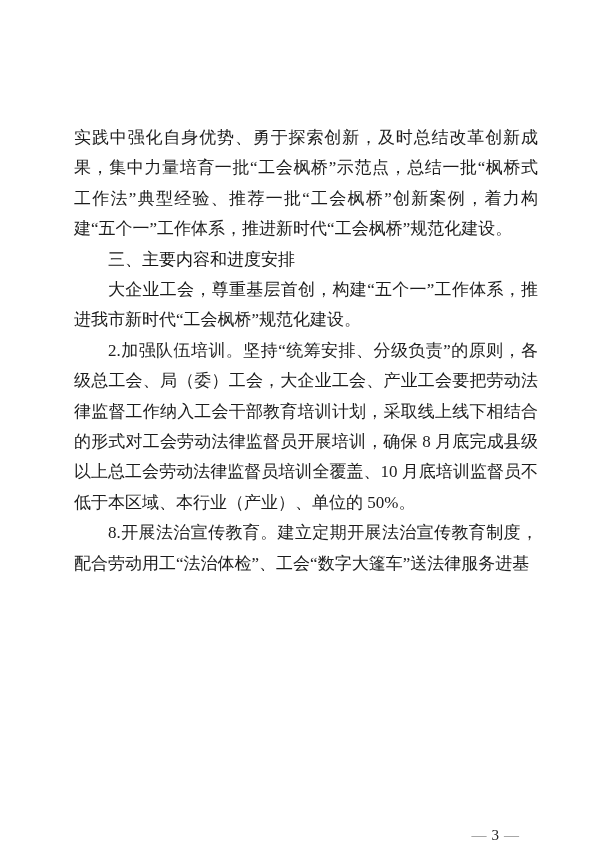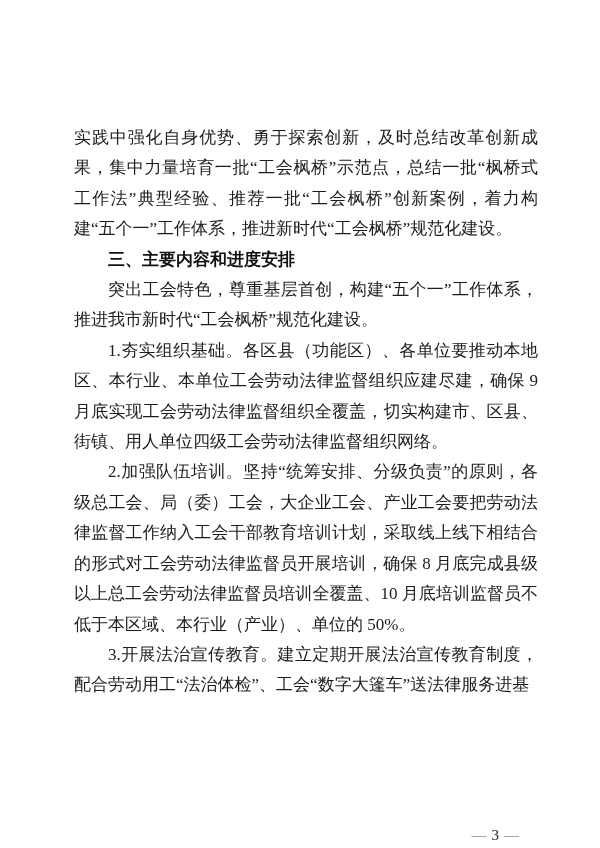--- a/index.html
+++ b/index.html
@@ -30,21 +30,21 @@
     text-align: justify;
     color: #1c1c1c;
     font-family: "Liberation Serif", "DejaVu Serif", serif;
     word-break: break-all;
   }
   p.para.indent {
     text-indent: 2em;
   }
   p.para.heading {
     font-family: "Liberation Sans", "DejaVu Sans", sans-serif;
-    font-weight: 700;
+    font-weight: 400;
     text-align: left;
     color: #111111;
   }
   .footer {
     position: absolute;
     top: 785px;
     right: 76px;
     font-size: 15px;
     line-height: 20px;
     color: #1c1c1c;
@@ -60,23 +60,22 @@
   }
 </style>
 </head>
 <body>
 
 <div class="page">
 
   <div class="content" id="paragraph-container">
       <p class="para">实践中强化自身优势、勇于探索创新，及时总结改革创新成果，集中力量培育一批“工会枫桥”示范点，总结一批“枫桥式工作法”典型经验、推荐一批“工会枫桥”创新案例，着力构建“五个一”工作体系，推进新时代“工会枫桥”规范化建设。</p>
       <p class="para indent heading">三、主要内容和进度安排</p>
-      <p class="para indent">突出工会特色，尊重基层首创，构建“五个一”工作体系，推进我市新时代“工会枫桥”规范化建设。</p>
-      <p class="para indent">1.夯实组织基础。各区县（功能区）、各单位要推动本地区、本行业、本单位工会劳动法律监督组织应建尽建，确保 9 月底实现工会劳动法律监督组织全覆盖，切实构建市、区县、街镇、用人单位四级工会劳动法律监督组织网络。</p>
+      <p class="para indent">大企业工会，尊重基层首创，构建“五个一”工作体系，推进我市新时代“工会枫桥”规范化建设。</p>
       <p class="para indent">2.加强队伍培训。坚持“统筹安排、分级负责”的原则，各级总工会、局（委）工会，大企业工会、产业工会要把劳动法律监督工作纳入工会干部教育培训计划，采取线上线下相结合的形式对工会劳动法律监督员开展培训，确保 8 月底完成县级以上总工会劳动法律监督员培训全覆盖、10 月底培训监督员不低于本区域、本行业（产业）、单位的 50%。</p>
-      <p class="para indent">3.开展法治宣传教育。建立定期开展法治宣传教育制度，配合劳动用工“法治体检”、工会“数字大篷车”送法律服务进基</p>
+      <p class="para indent">8.开展法治宣传教育。建立定期开展法治宣传教育制度，配合劳动用工“法治体检”、工会“数字大篷车”送法律服务进基</p>
     </div>
 
   <div class="footer">
     <span class="dash">—</span><span class="num">3</span><span class="dash">—</span>
   </div>
 
 </div>
 
 </body></html>

